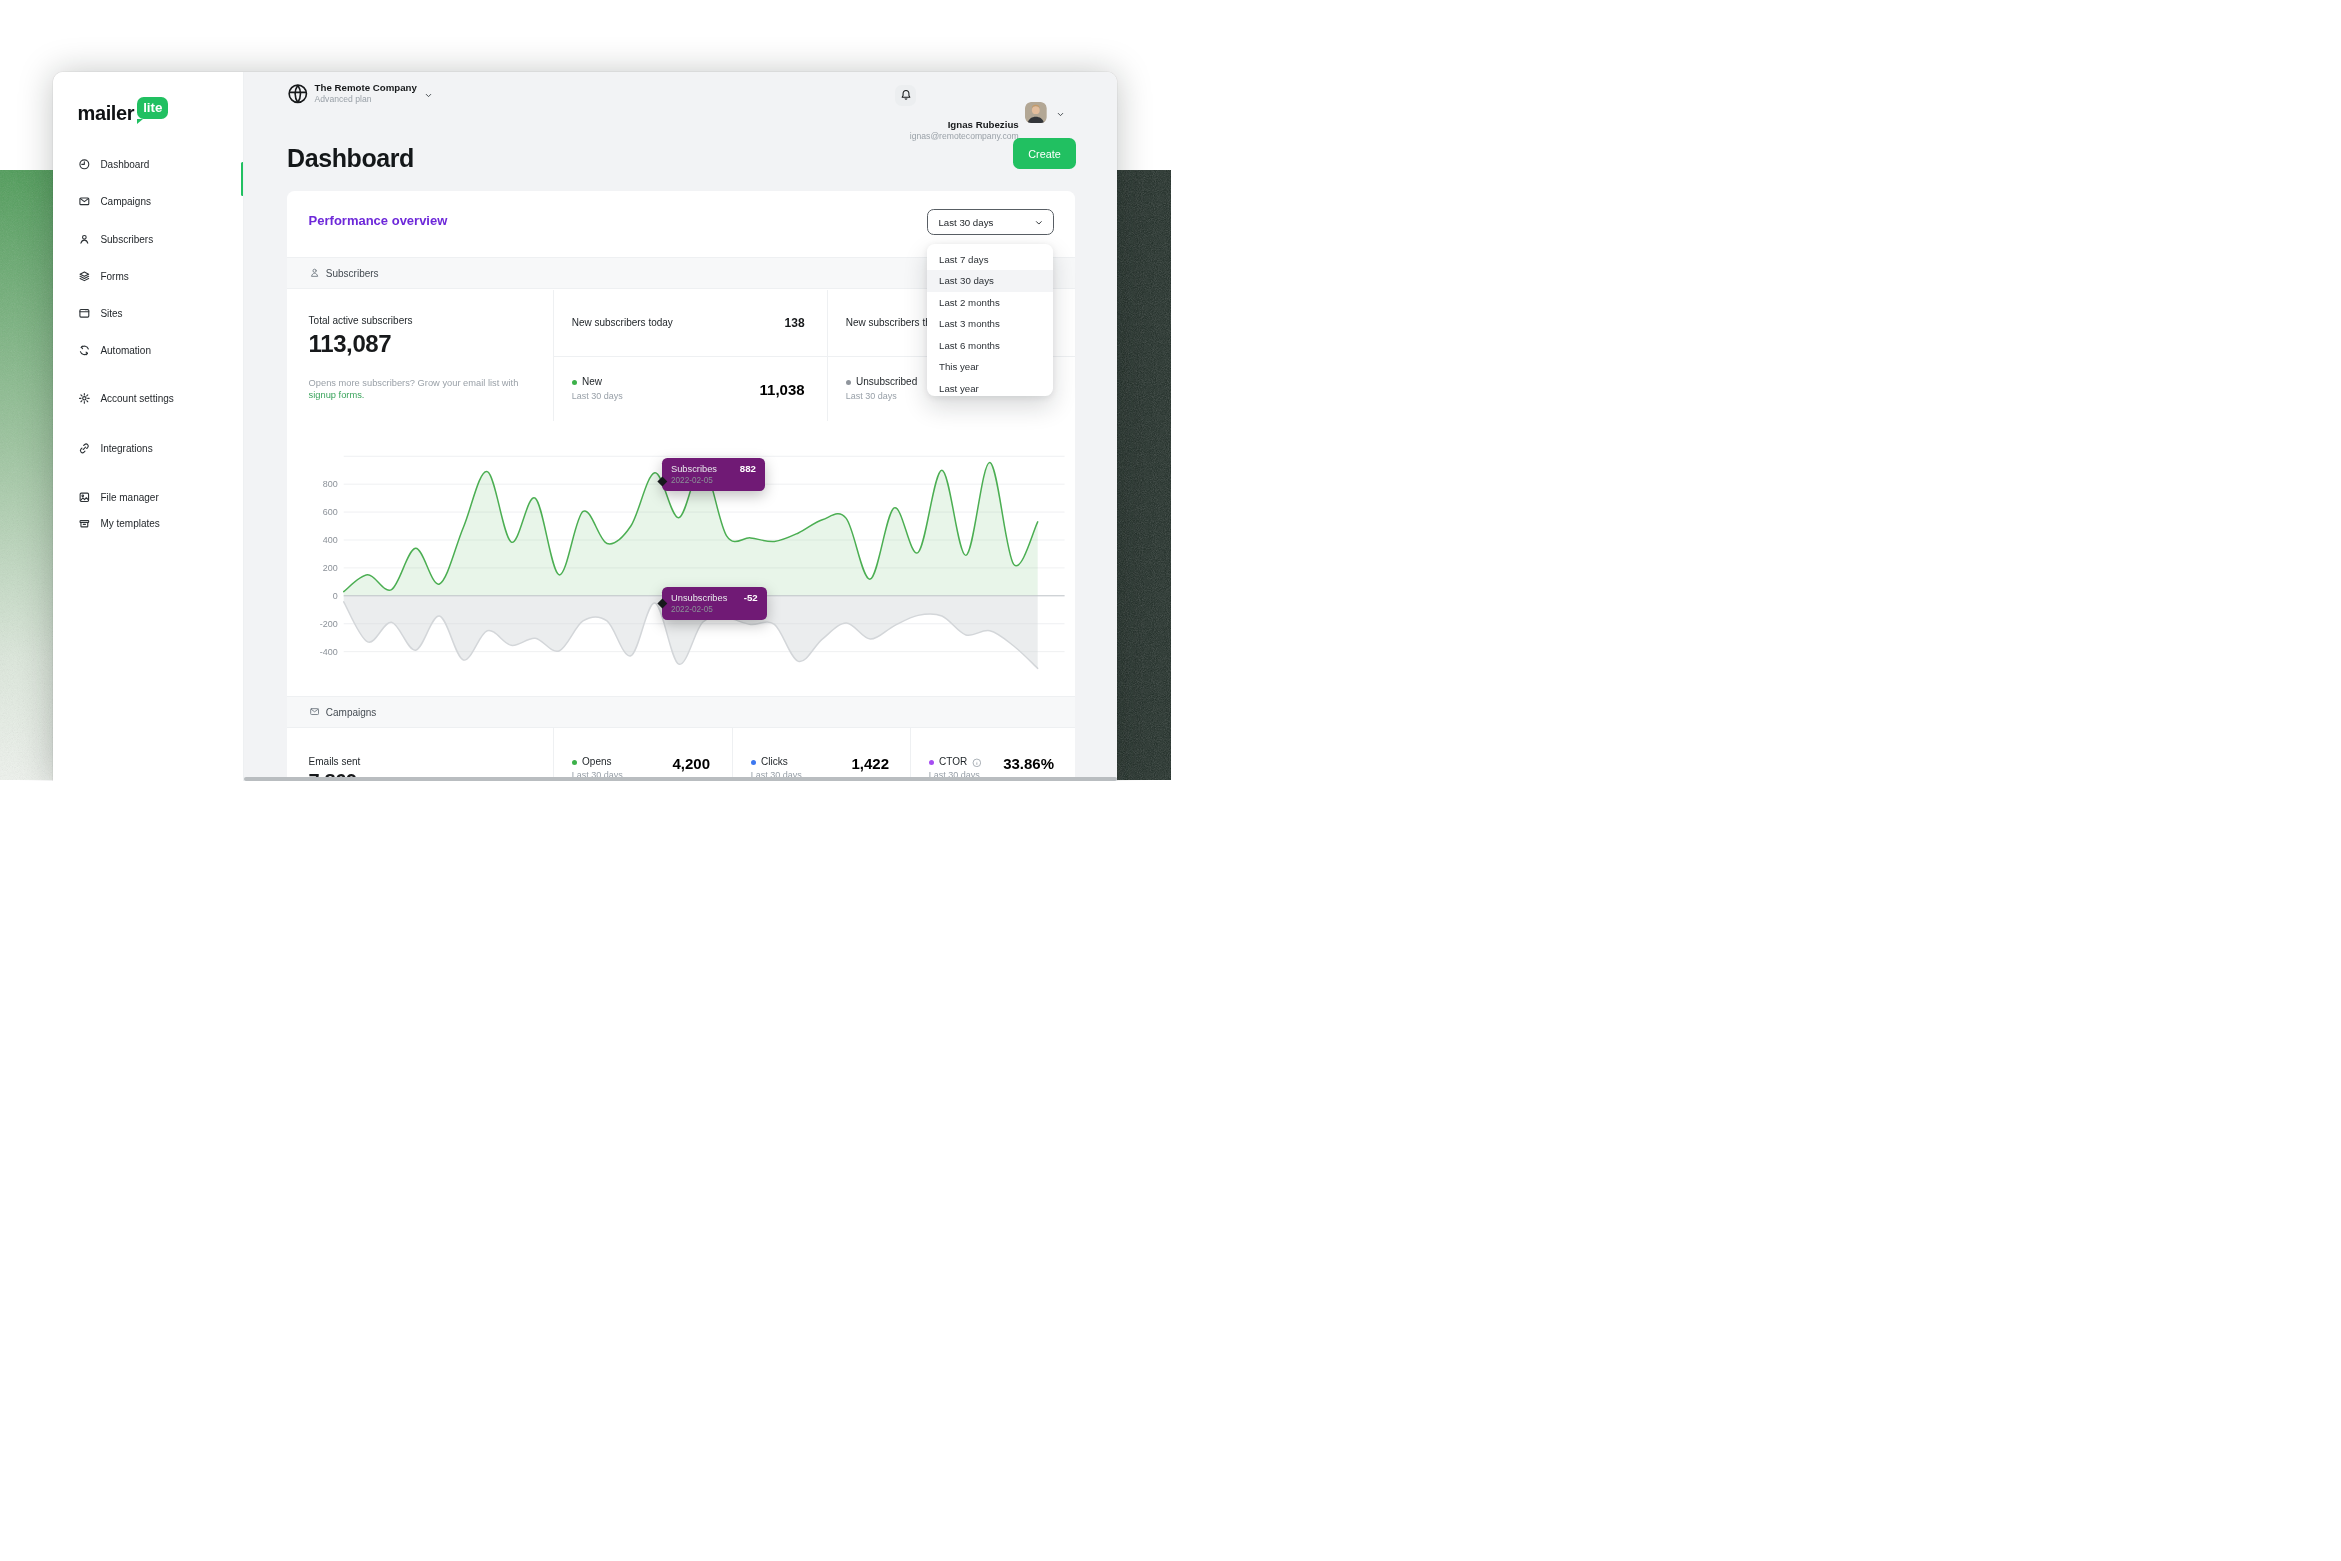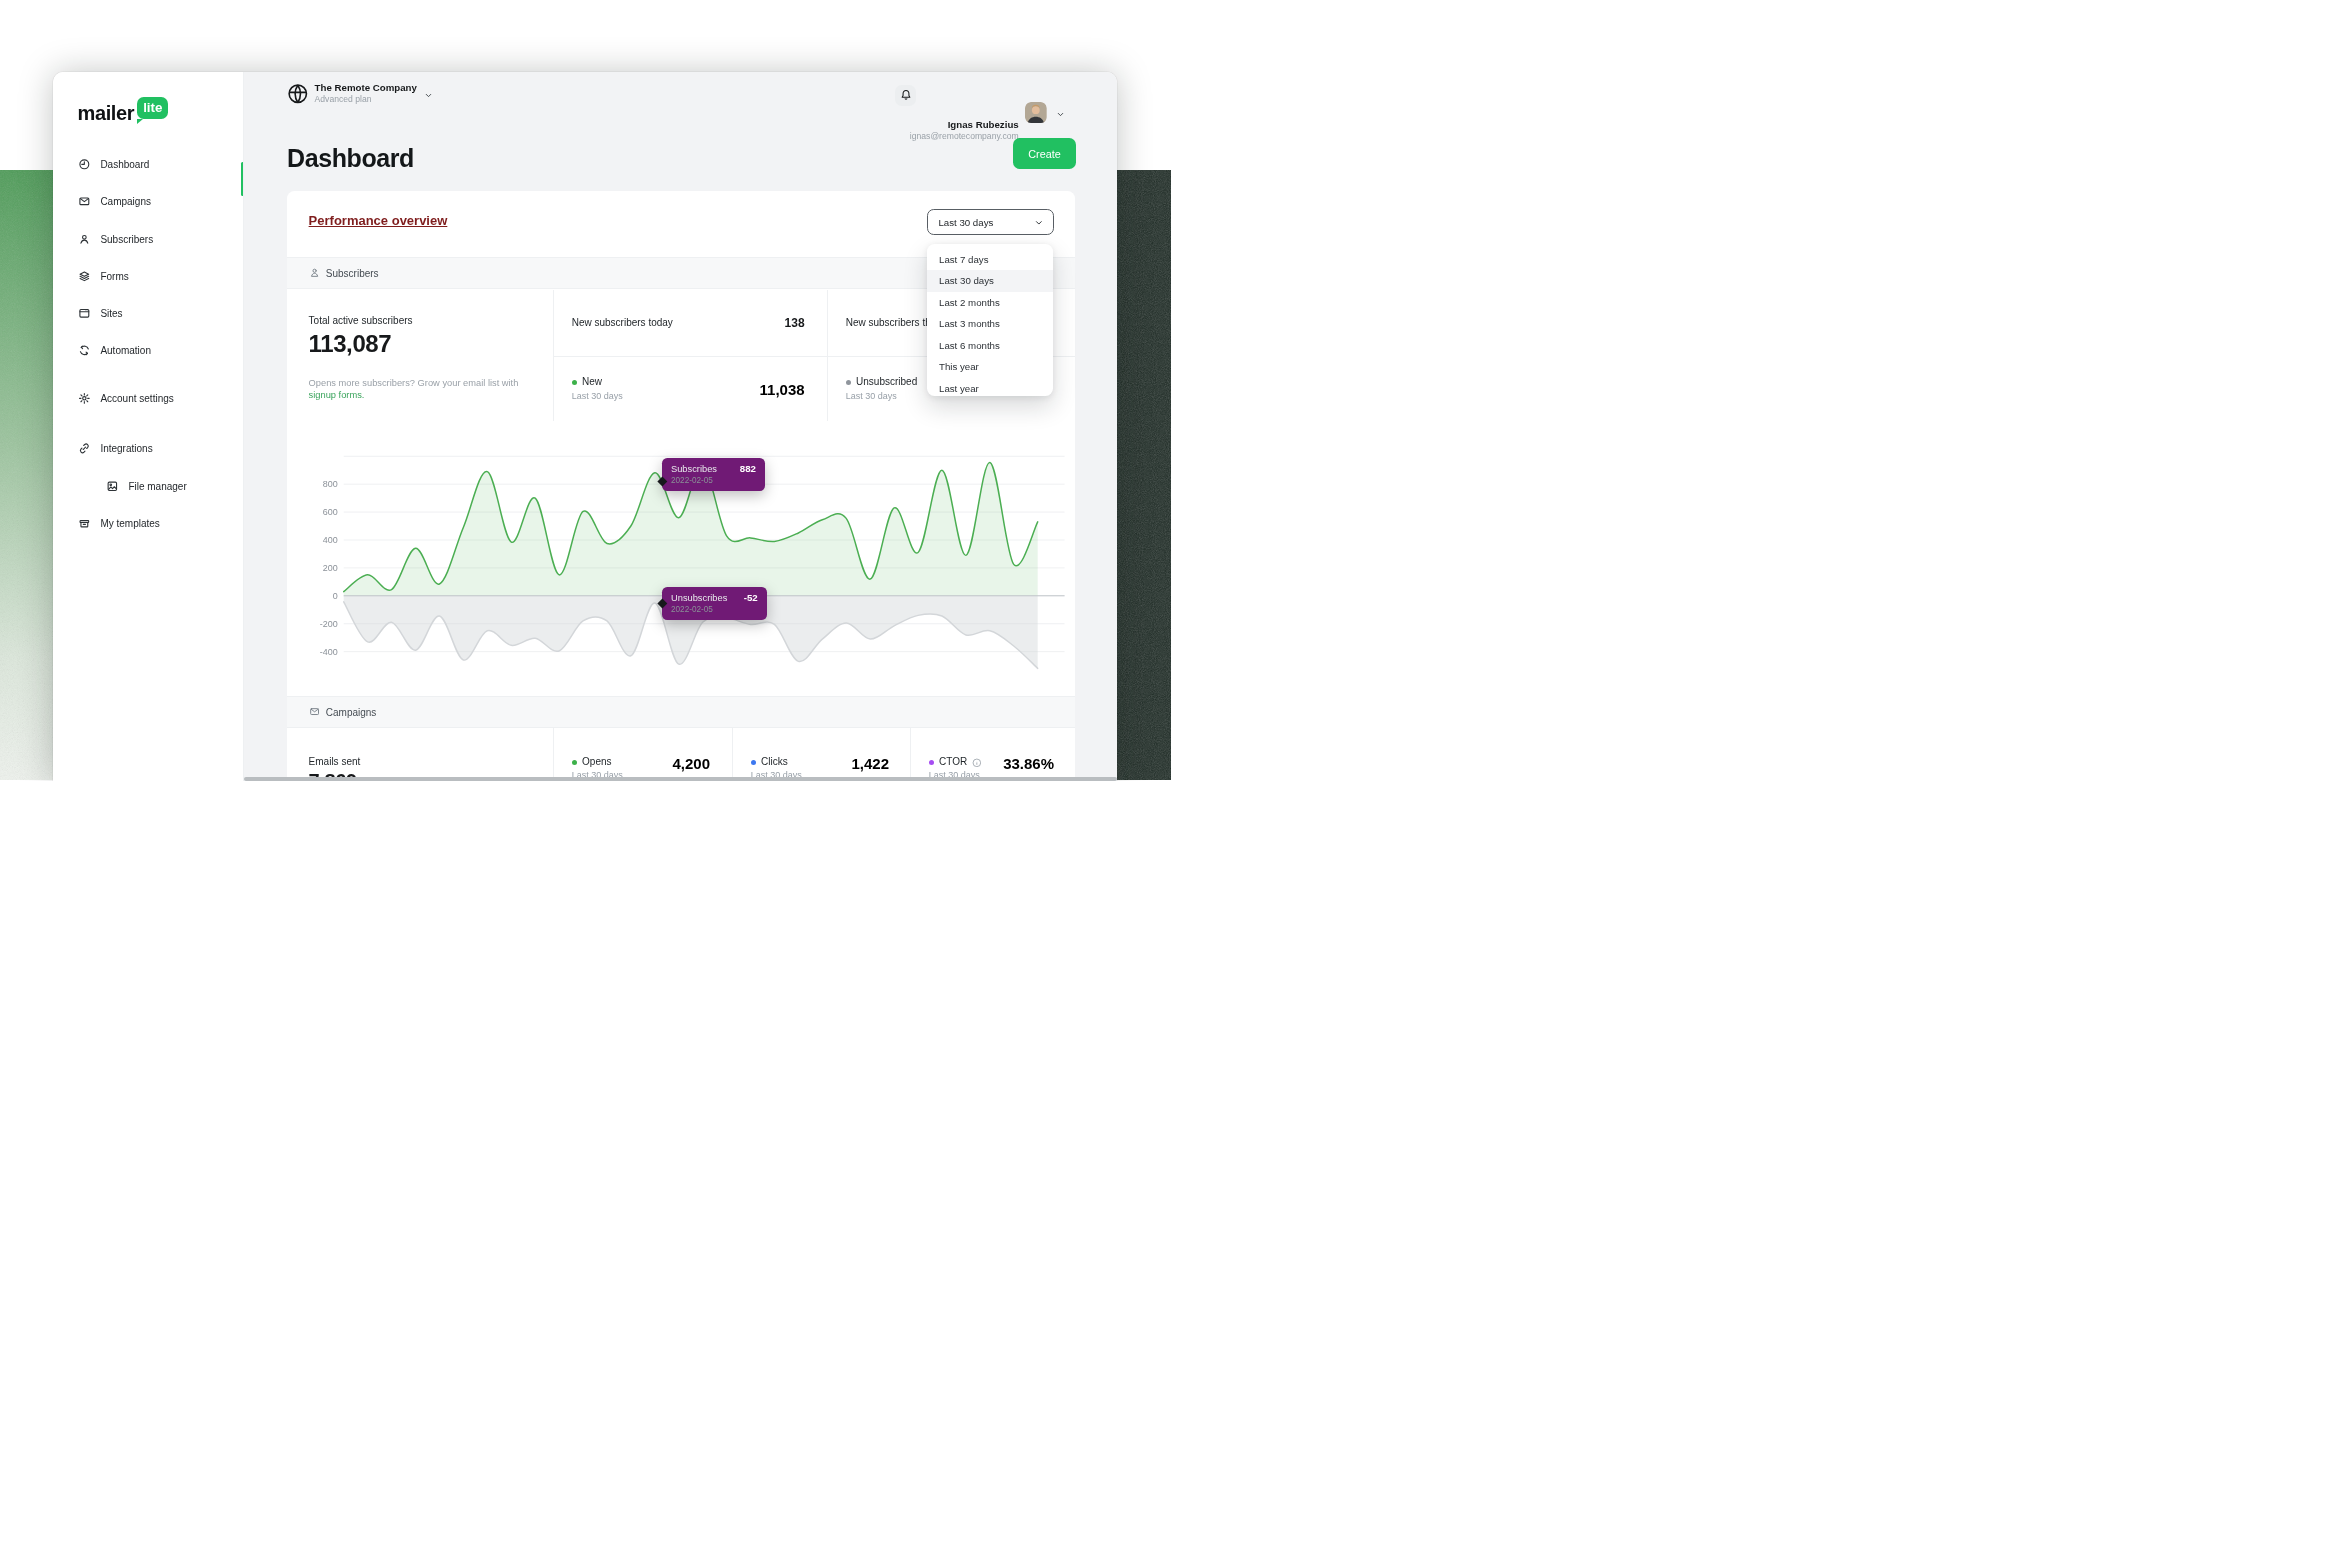--- a/index.html
+++ b/index.html
@@ -58,21 +58,21 @@
   
   .page-title { position:absolute; left:43px; top:72px; font-size:25px; font-weight:800;
     letter-spacing:-0.4px; color:#141719; }
   .create-btn { position:absolute; left:769px; top:66px; width:63px; height:31px; background:#21c061;
     border:none; border-radius:6.7px; color:#ffffff; font-size:10.8px; font-weight:500;
     font-family:inherit; cursor:pointer; }
 
   
   .card { position:absolute; left:43px; top:119px; width:788px; height:590px; background:#ffffff;
     border-radius:7.5px 7.5px 0 0; }
-  .card-title { position:absolute; left:21.6px; top:22.4px; font-size:13px; font-weight:700; color:#7f1d1d;text-decoration:underline; }
+  .card-title { position:absolute; left:21.6px; top:22.4px; font-size:13px; font-weight:700; color:#6d28d9; }
   .range-select { position:absolute; left:640px; top:18px; width:127px; height:26px; background:#fff;
     border:1.1px solid #585e64; border-radius:6.7px; display:flex; align-items:center;
     padding:0 9px 0 10.4px; cursor:pointer; }
   .range-select .rs-label { font-size:9.7px; color:#1d2125; flex:1; }
   .range-select .rs-chev { width:9.7px; height:9.7px; color:#2e3337; }
 
   .section-band { position:absolute; left:0; width:100%; height:32px; background:#f7f8f9;
     border-top:0.7px solid #eef0f2; border-bottom:0.7px solid #eef0f2; display:flex; align-items:center;
     padding-left:21.6px; }
   .band-ic { width:11.2px; height:11.2px; color:#7c848c; margin-right:6px; }
@@ -253,21 +253,21 @@
           <div class="nav-item" style="top: 358px;">
             <span class="nav-ic">
               <svg viewBox="0 0 16 16" fill="none" stroke="currentColor" stroke-width="1.4" stroke-linecap="round" stroke-linejoin="round">
                 <path d="M6.5 9.5l3-3"></path>
                 <path d="M7.2 4.4l1.3-1.3a2.7 2.7 0 0 1 3.8 3.8L11 8.2"></path>
                 <path d="M8.8 11.6l-1.3 1.3a2.7 2.7 0 0 1-3.8-3.8L5 7.8"></path>
               </svg>
             </span>
             <span class="nav-label">Integrations</span>
           </div>
-          <div class="nav-item" style="top: 396px; margin-left: 28px;">
+          <div class="nav-item" style="top: 407px;">
             <span class="nav-ic">
               <svg viewBox="0 0 16 16" fill="none" stroke="currentColor" stroke-width="1.4" stroke-linecap="round" stroke-linejoin="round">
                 <rect x="2.7" y="2.7" width="10.6" height="10.6" rx="1.5"></rect>
                 <circle cx="6" cy="6.1" r="1"></circle>
                 <path d="M3.3 11.7l2.9-2.9 2 2 2.3-2.3 2.6 2.6"></path>
               </svg>
             </span>
             <span class="nav-label">File manager</span>
           </div>
           <div class="nav-item" style="top: 433px;">

